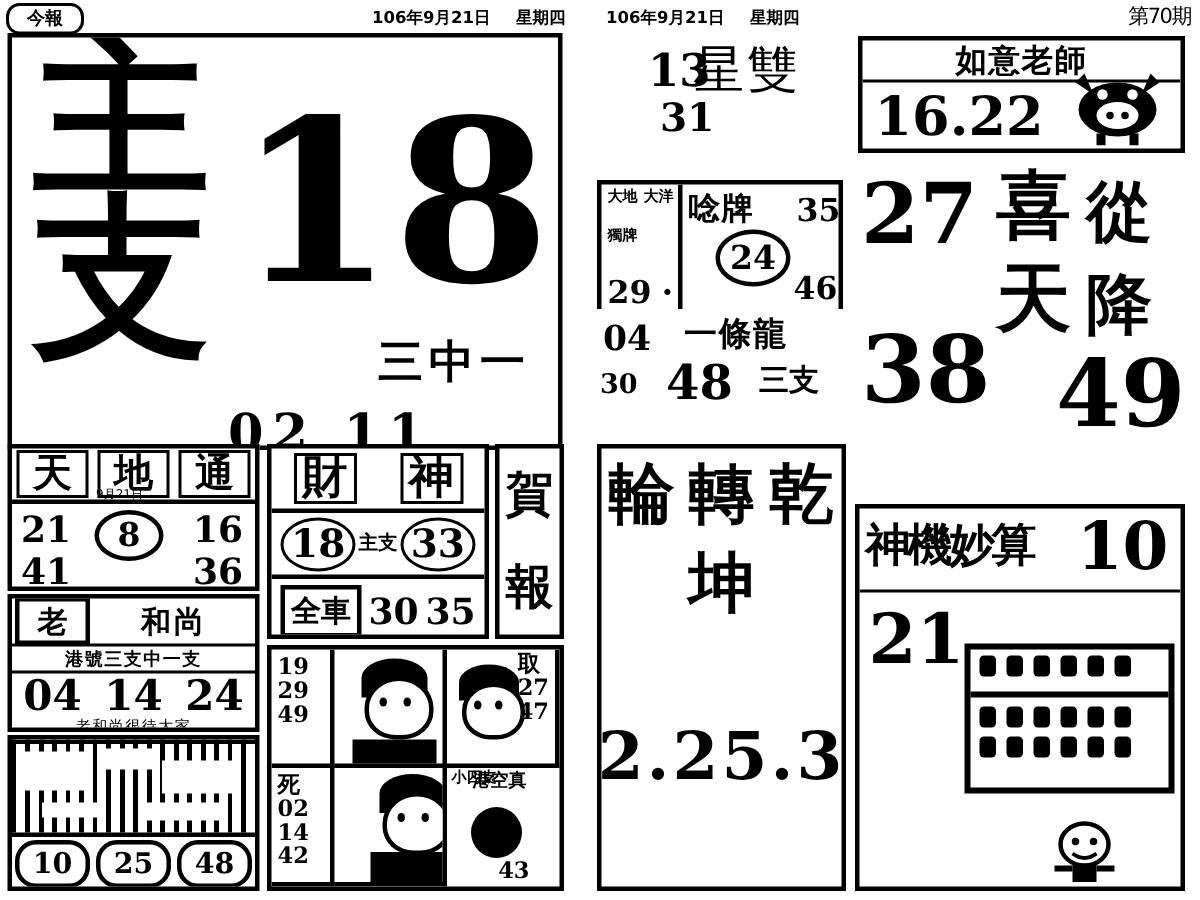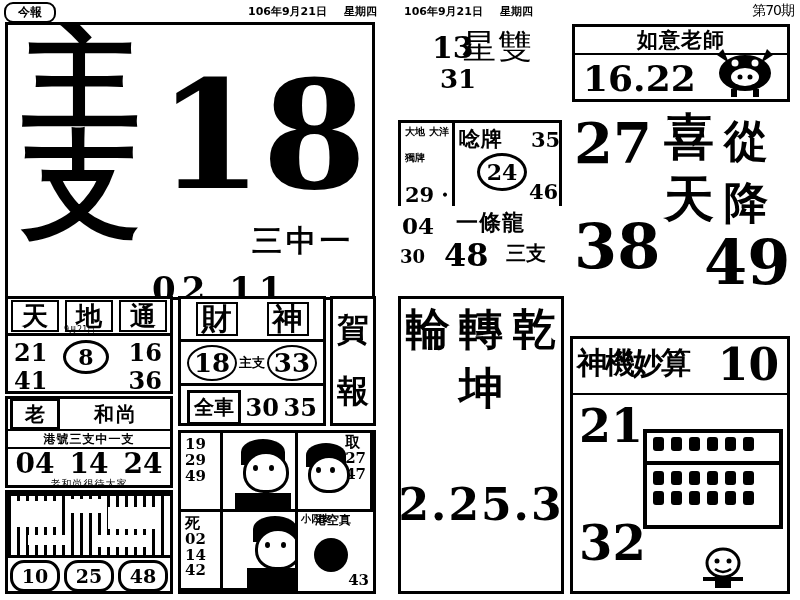--- a/index.html
+++ b/index.html
@@ -264,21 +264,21 @@
       <div class="cell">
         <div class="hair" style="left:30px;top:4px;width:44px;height:26px;"></div>
         <div class="face" style="left:32px;top:16px;width:40px;height:36px;"></div>
         <div class="eye" style="left:42px;top:30px;"></div>
         <div class="eye" style="left:58px;top:30px;"></div>
         <div class="tick" style="left:24px;top:56px;width:58px;height:20px;"></div>
       </div>
       <div class="cell" style="border-bottom:none;">
         <div class="cnum" style="left:3px;top:2px;font-size:10px;">小四支</div>
         <div class="cnum" style="right:22px;top:2px;font-size:12px;">港空真</div>
-        <div class="cnum" style="right:4px;bottom:2px;">43</div>
+        <div class="cnum" style="right:20px;bottom:2px;">43</div>
         <div class="tick" style="left:16px;top:26px;width:34px;height:34px;border-radius:50%;"></div>
       </div>
     </div>
   </div>
 
   <div id="xingshuang" class="box noborder">
     <div class="xs13">13</div>
     <div class="xstxt">星雙</div>
     <div class="xs31">31</div>
   </div>
@@ -345,21 +345,20 @@
     <div class="xi49">49</div>
   </div>
 
   <div class="box" id="shenji">
     <div class="sjtop">
       <div class="sjtitle">神機妙算</div>
       <div class="sj10">10</div>
     </div>
     <div class="sjbody">
       <div class="sj21">21</div>
-      <div class="sj32">32</div>
       <div class="abacus">
         <div class="abrow" style="top:28px;"></div>
         <div class="abbead" style="left:6px;top:4px;"></div>
         <div class="abbead" style="left:24px;top:4px;"></div>
         <div class="abbead" style="left:42px;top:4px;"></div>
         <div class="abbead" style="left:60px;top:4px;"></div>
         <div class="abbead" style="left:78px;top:4px;"></div>
         <div class="abbead" style="left:96px;top:4px;"></div>
         <div class="abbead" style="left:6px;top:38px;"></div>
         <div class="abbead" style="left:24px;top:38px;"></div>

